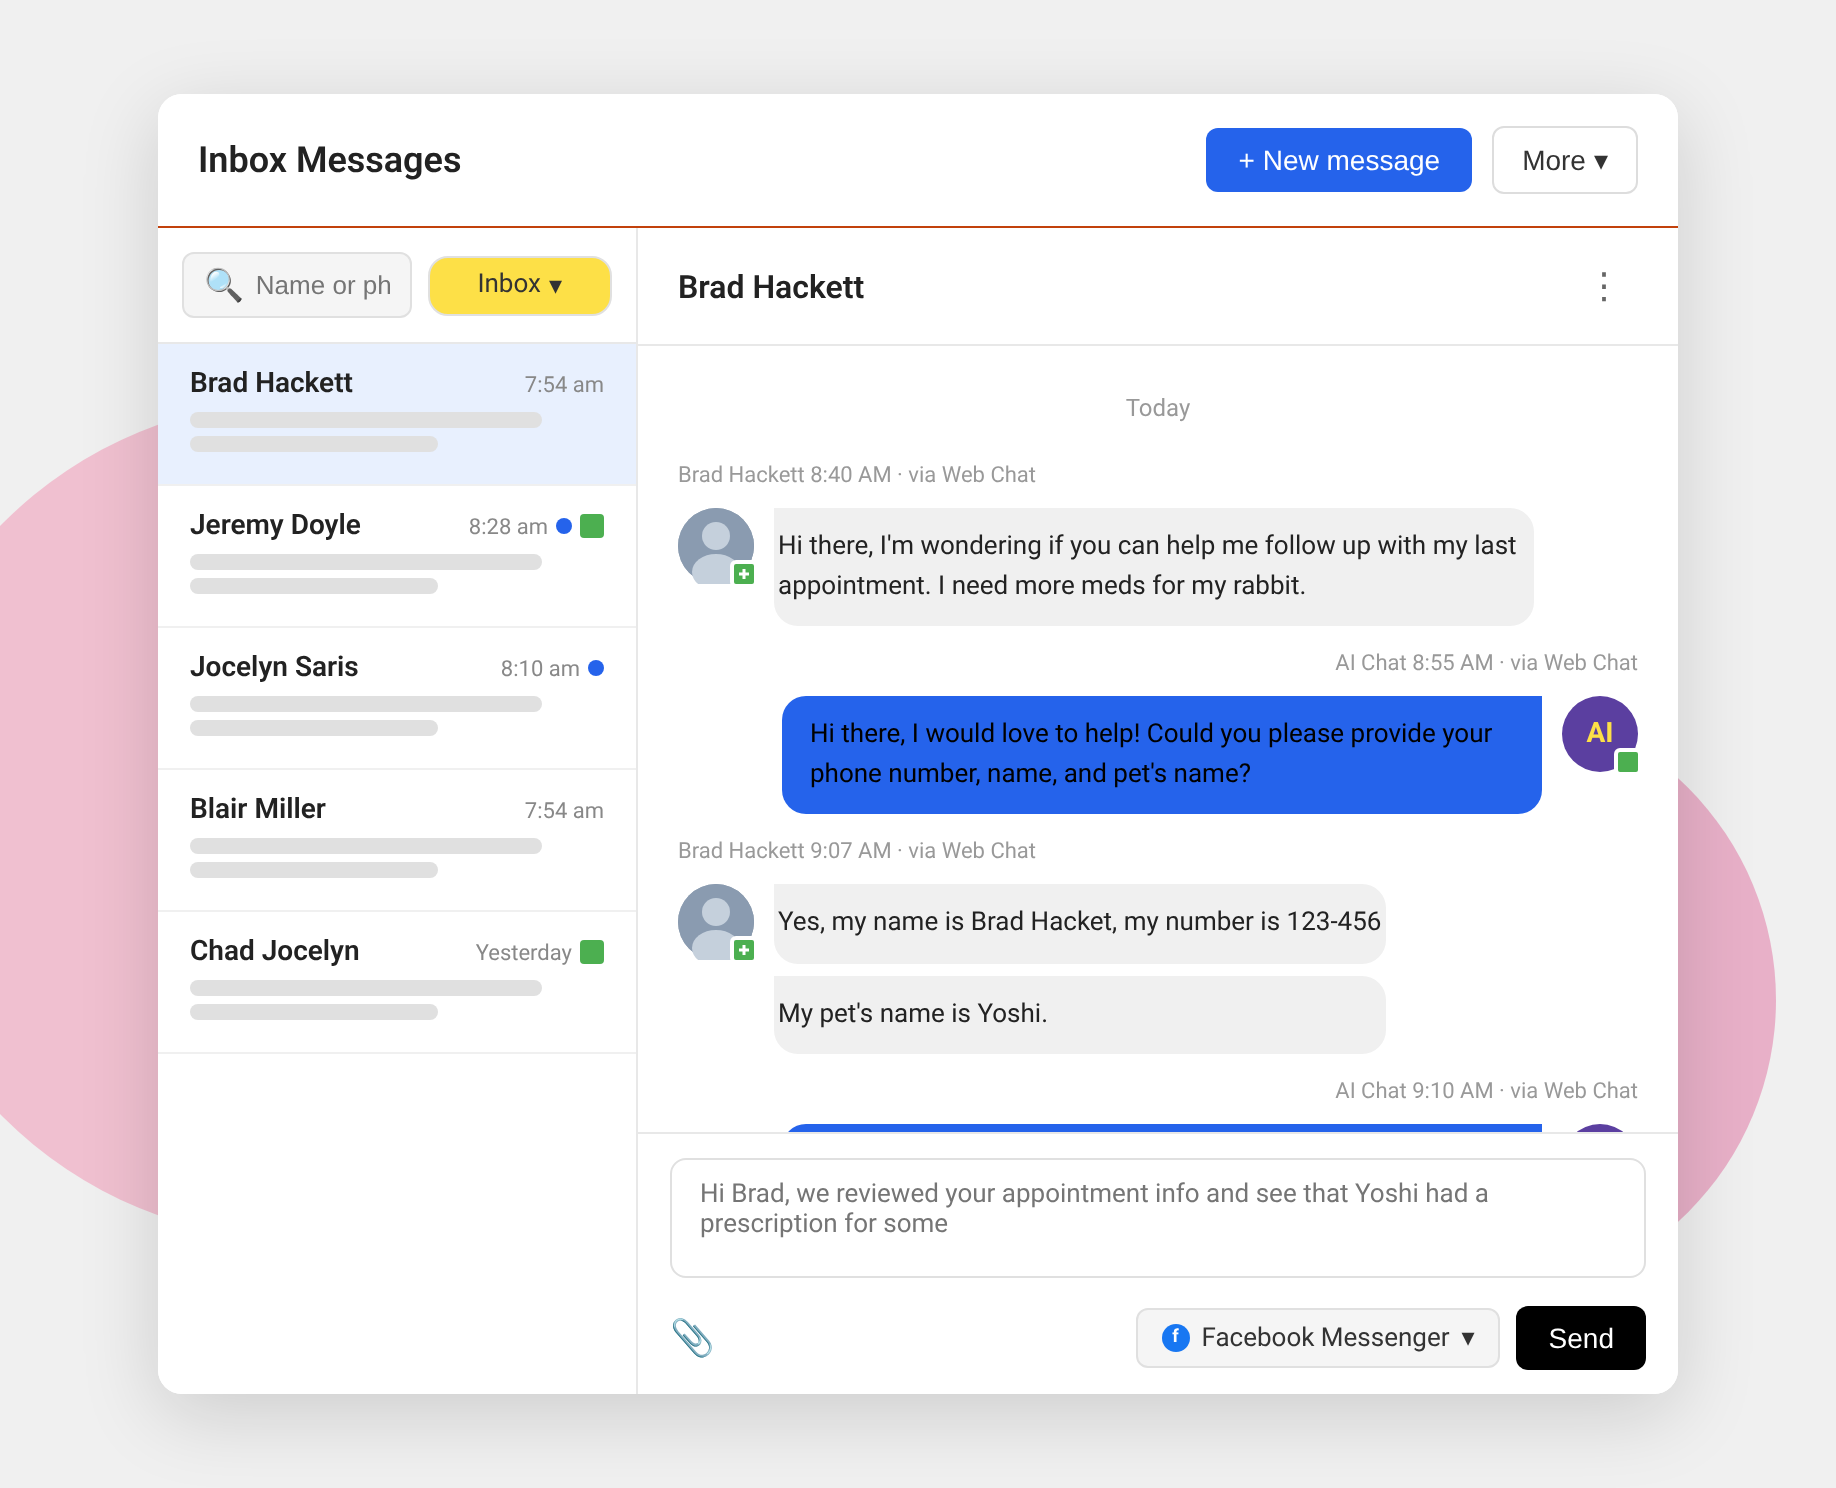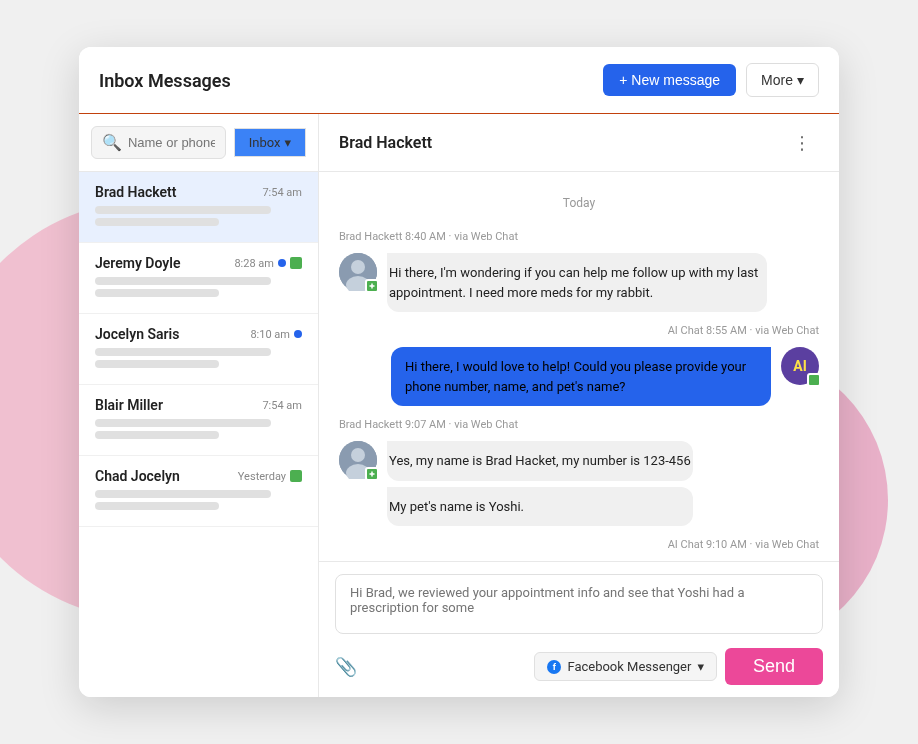--- a/index.html
+++ b/index.html
@@ -130,24 +130,24 @@
     }
     .search-box input {
       border: none;
       background: transparent;
       outline: none;
       font-size: 13px;
       color: #b91c1c;
       width: 100%;
     }
     .inbox-dropdown {
-      background: #3b82f6;
+      background: #fde047;
       border: 1px solid #e0e0e0;
-      border-radius: 0;
-      padding: 6px 14px;
+      border-radius: 10px;
+      padding: 6px 24px;
       font-size: 13px;
       color: #333;
       cursor: pointer;
       display: flex;
       align-items: center;
       gap: 4px;
       white-space: nowrap;
     }
 
     
@@ -392,26 +392,26 @@
       background: #1877F2;
       border-radius: 50%;
       display: flex;
       align-items: center;
       justify-content: center;
       font-size: 9px;
       color: white;
       font-weight: bold;
     }
     .send-btn {
-      background: #ec4899;
+      background: #000000;
       color: white;
       border: none;
       border-radius: 6px;
-      padding: 8px 28px;
-      font-size: 18px;
+      padding: 8px 16px;
+      font-size: 14px;
       font-weight: 500;
       cursor: pointer;
       margin-left: 8px;
     }
     .input-right-group {
       display: flex;
       align-items: center;
       gap: 0;
     }
   </style>

